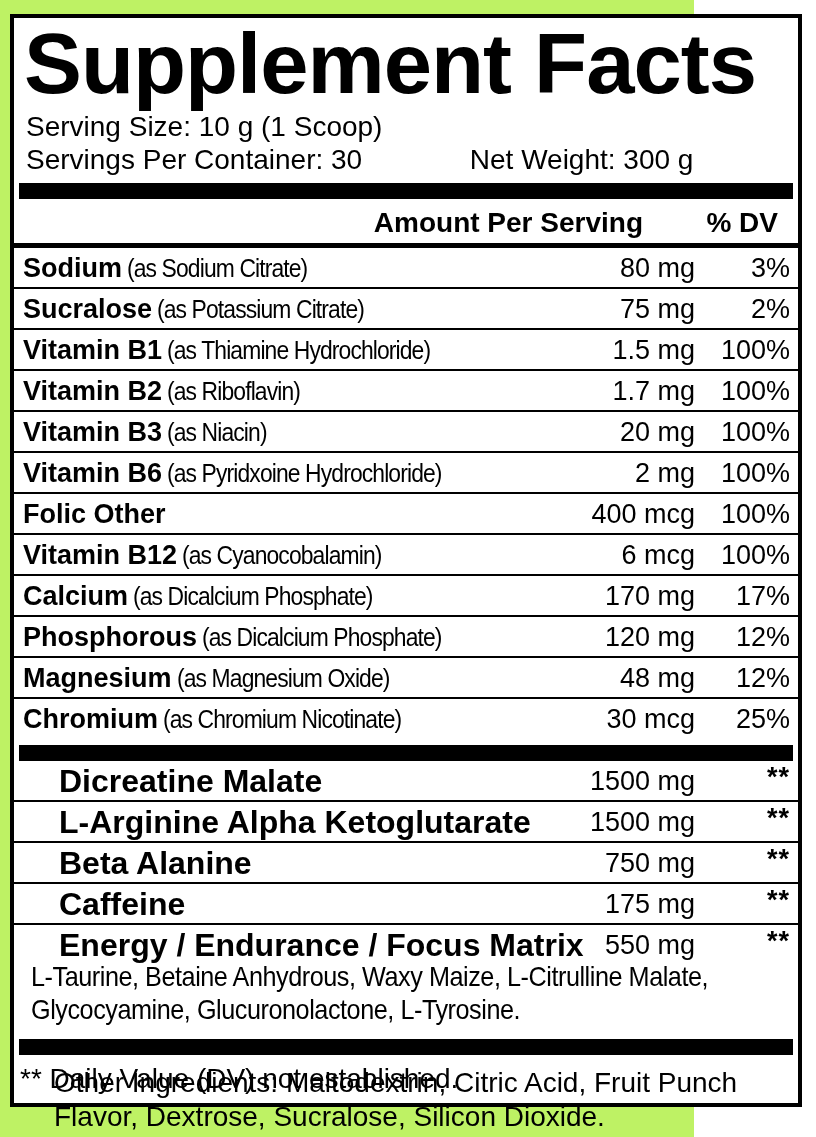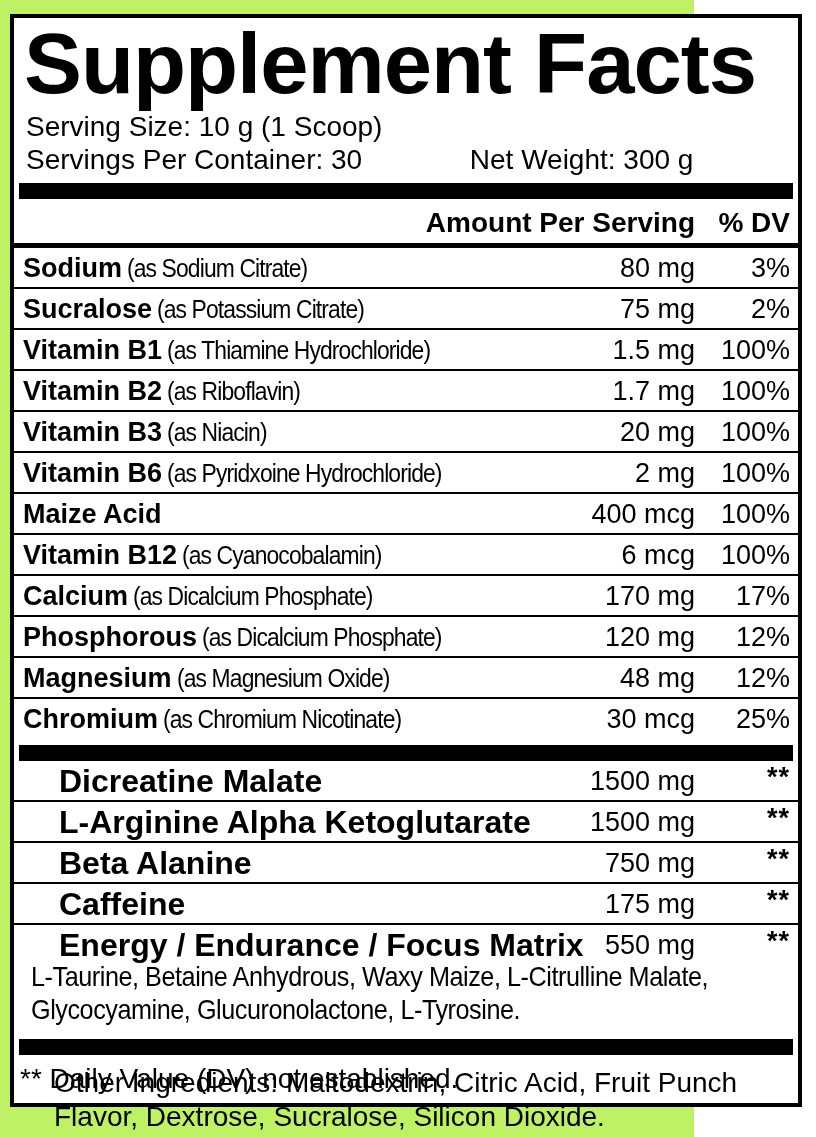--- a/index.html
+++ b/index.html
@@ -48,22 +48,23 @@
   .bar {
     height: 16px;
     background: #000;
     margin: 7px 5px 0 5px;
   }
   .col-header {
     display: flex;
     align-items: baseline;
     font-size: 28px;
     font-weight: bold;
-    padding: 8px 8px 4px 9px;
+    padding: 8px 20px 4px 9px;
     border-bottom: 5px solid #000;
+    gap: 40px;
   }
   .spacer { margin-left: auto; }
   .dv-col {
     width: 95px;
     text-align: right;
     white-space: nowrap;
   }
   .row {
     display: flex;
     align-items: flex-end;
@@ -187,21 +188,21 @@
       <span class="amount">20 mg</span>
       <span class="dv-col">100%</span>
     </div>
     <div class="row">
       <span class="nutrient-name">Vitamin B6</span>
       <span class="nutrient-detail">(as Pyridxoine Hydrochloride)</span>
       <span class="amount">2 mg</span>
       <span class="dv-col">100%</span>
     </div>
     <div class="row">
-      <span class="nutrient-name">Maize Acid</span>
+      <span class="nutrient-name">Folic Other</span>
       <span class="amount">400 mcg</span>
       <span class="dv-col">100%</span>
     </div>
     <div class="row">
       <span class="nutrient-name">Vitamin B12</span>
       <span class="nutrient-detail">(as Cyanocobalamin)</span>
       <span class="amount">6 mcg</span>
       <span class="dv-col">100%</span>
     </div>
     <div class="row">

